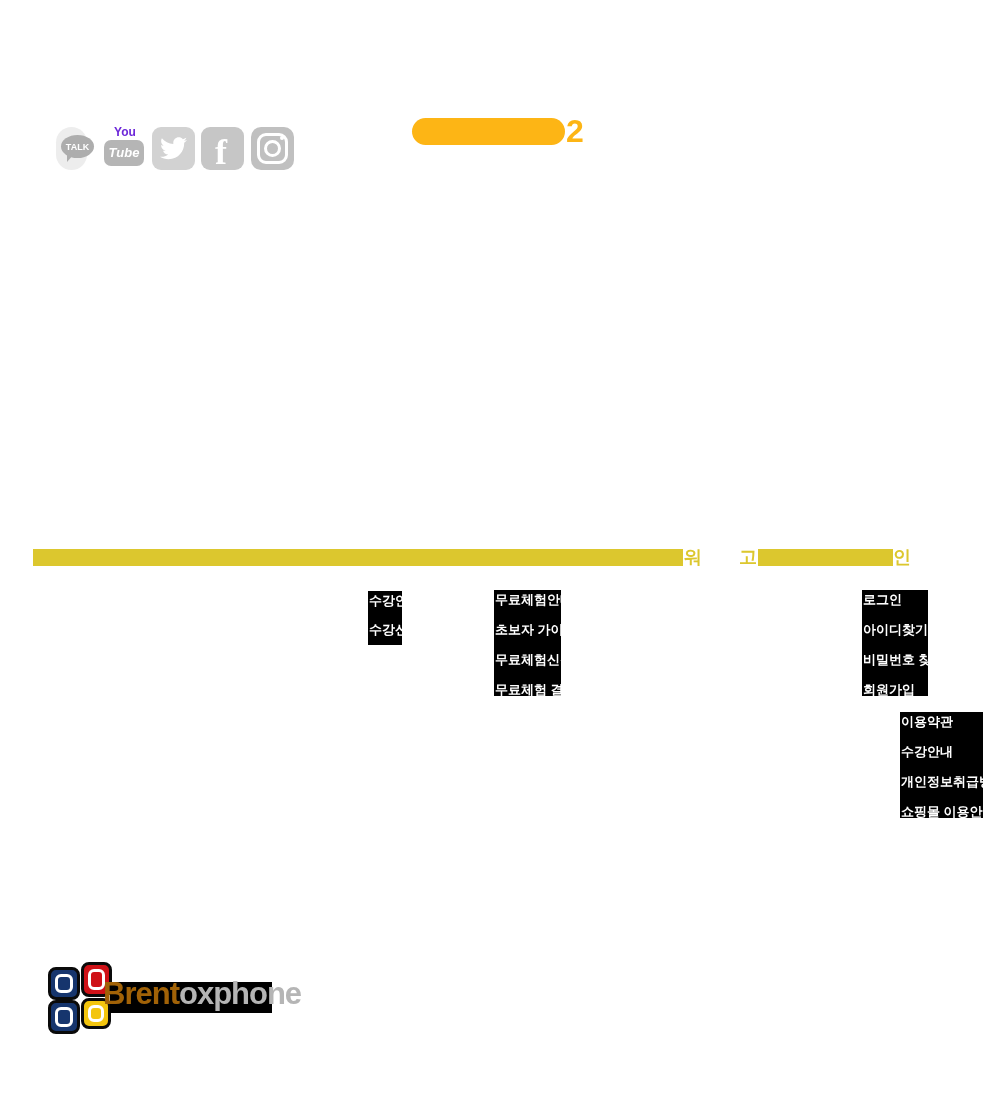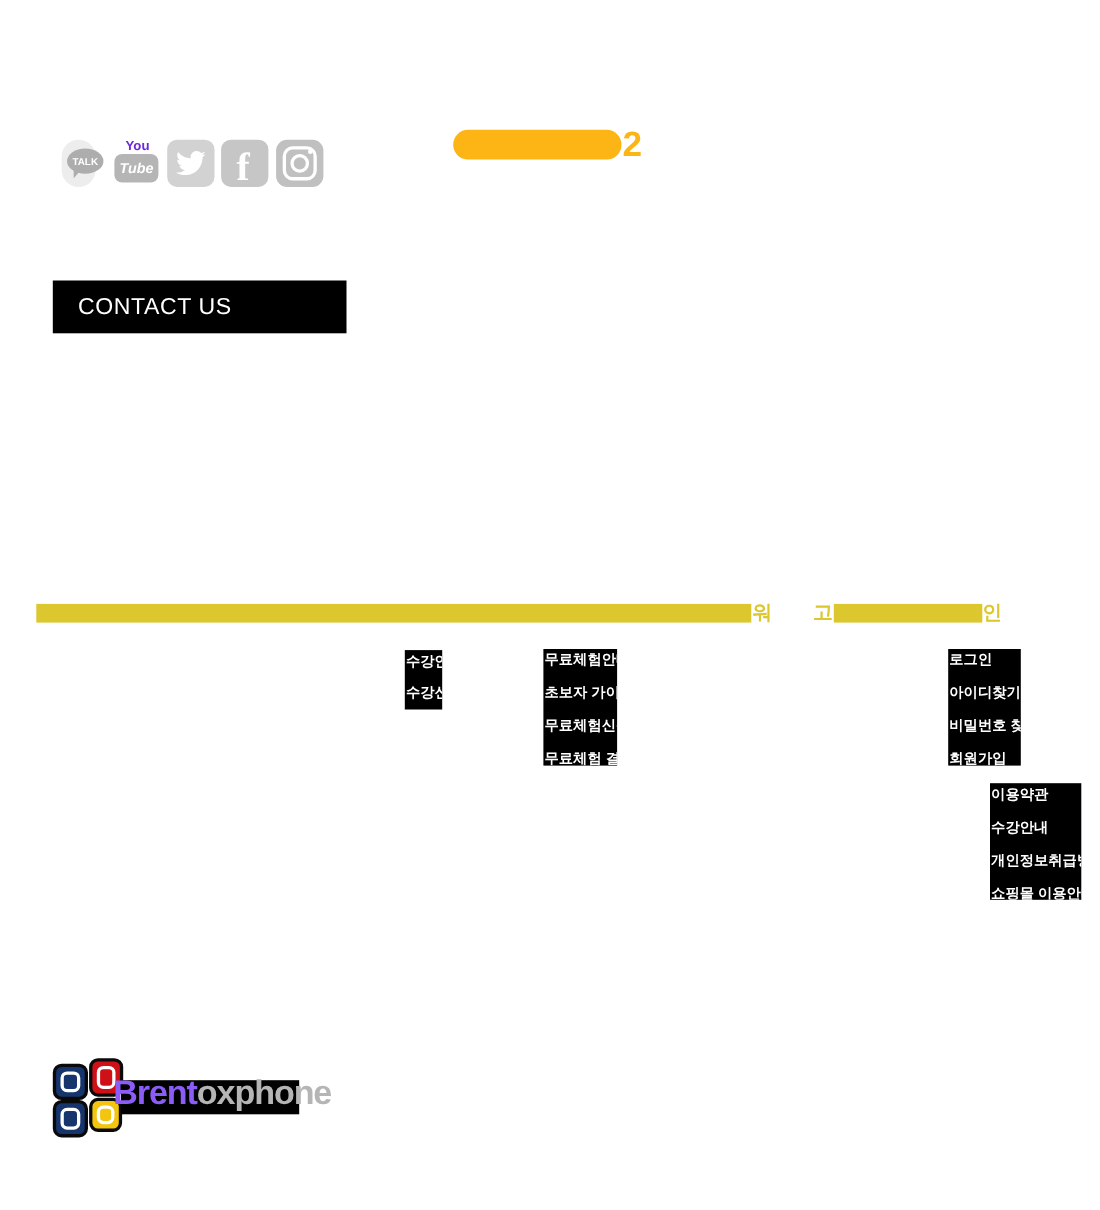--- a/index.html
+++ b/index.html
@@ -57,21 +57,21 @@
   
   .logo { position:absolute; left:48px; top:962px; width:250px; height:75px; cursor:pointer; }
   .sq { position:absolute; border:3px solid #0a0a0a; border-radius:8px; }
   .sq .inner { position:absolute; left:4px; top:4px; right:4px; bottom:4px; border:3px solid #fff; border-radius:6px; }
   .sq.tl { left:0;  top:5px;  width:32px; height:33px; background:#16356d; }
   .sq.tr { left:33px; top:0;  width:31px; height:35px; background:#cf1117; }
   .sq.bl { left:0;  top:38px; width:32px; height:34px; background:#16356d; }
   .sq.br { left:33px; top:36px; width:30px; height:31px; background:#f3c50e; }
   .brandbar { position:absolute; left:62px; top:20px; width:162px; height:31px; background:#000; }
   .brandtext { position:absolute; left:55px; top:14px; font-size:31px; font-weight:bold; letter-spacing:-1px; white-space:nowrap; }
-  .brandtext .b1 { color:#8b5cf6;margin-top:10px; }
+  .brandtext .b1 { color:#a16207;margin-top:10px; }
   .brandtext .b2 { color:#b5b5b5; }
 </style>
 </head>
 <body>
 
 <div class="canvas">
 
   <div>
     <a class="icon kakao">
       <span class="bubble">
@@ -97,23 +97,20 @@
       <span class="ig-dot"></span>
     </a>
   </div>
 
   <div class="phone">
     <span class="phone-blob"></span>
     <span class="phone-digit">2</span>
   </div>
 
 
-  <div class="contact">
-    <span>CONTACT US</span>
-  </div>
 
   <div class="navbar1"></div>
   <span class="navfrag f1">워</span>
   <span class="navfrag f2">고</span>
   <div class="navbar2"></div>
   <span class="navfrag f3">인</span>
 
   <div class="linkbox boxA">
     <a class="flink r0">수강안내</a>
     <a class="flink r1">수강신청</a>

